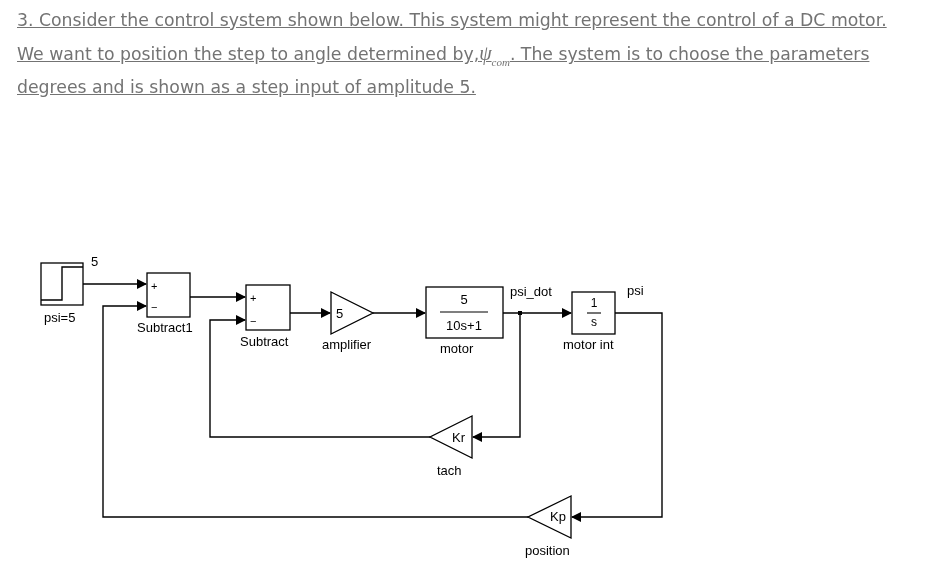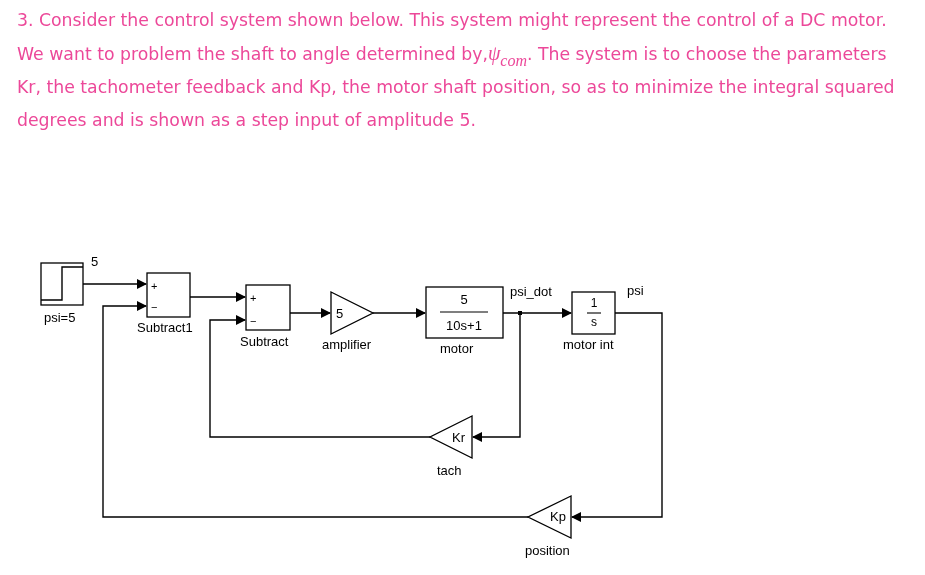--- a/index.html
+++ b/index.html
@@ -1,35 +1,34 @@
 <!DOCTYPE html>
 <html><head>
 <meta charset="utf-8">
 <style>
   html, body { margin:0; padding:0; background:#ffffff; }
   body { width:925px; height:575px; position:relative; overflow:hidden; font-family:"Liberation Sans", sans-serif; color:#000; }
-  .para { position:absolute; left:17px; top:4px; width:900px; font-family:"DejaVu Sans", sans-serif; font-size:17.3px; color:#ec4899; }
+  .para { position:absolute; left:17px; top:4px; width:900px; font-family:"DejaVu Sans", sans-serif; font-size:17.3px; color:#737373;text-decoration:underline; }
   .para .line { height:33.3px; line-height:33.3px; white-space:nowrap; }
   .math { font-family:"Liberation Serif", serif; font-style:italic; font-size:20px; }
-  .sub { font-family:"Liberation Serif", serif; font-style:italic; font-size:16px; position:relative; top:6px; }
+  .sub { font-family:"Liberation Serif", serif; font-style:italic; font-size:11px; position:relative; top:6px; }
   .mathn { font-family:"Liberation Serif", serif; font-size:20px; }
   svg { position:absolute; left:0; top:0; }
   svg text { font-family:"Liberation Sans", sans-serif; font-size:13px; fill:#000; }
   .blk { fill:#fff; stroke:#000; stroke-width:1.3; }
   .wire { fill:none; stroke:#000; stroke-width:1.4; }
 </style>
 </head>
 <body>
 
 <div class="para">
   <div class="line">3.  Consider the control system shown below.  This system might represent the control of a DC motor.</div>
   <div class="line">
-    <span>We want to problem the shaft to angle determined by,</span><span class="math">ψ</span><span class="sub">com</span><span>.  The system is to choose the parameters</span>
+    <span>We want to position the step to angle determined by,</span><span class="math">ψ</span><span class="sub">com</span><span>.  The system is to choose the parameters</span>
   </div>
-  <div class="line">Kr, the tachometer feedback and Kp, the motor shaft position, so as to minimize the integral squared</div>
   <div class="line">degrees and is shown as a step input of amplitude 5.</div>
 </div>
 
 <svg width="925" height="575">
   <defs>
     <marker id="arr" markerWidth="10" markerHeight="10" refX="9" refY="5" orient="auto" markerUnits="userSpaceOnUse">
       <path d="M0,0 L10,5 L0,10 z" fill="#000"></path>
     </marker>
   </defs>
 

